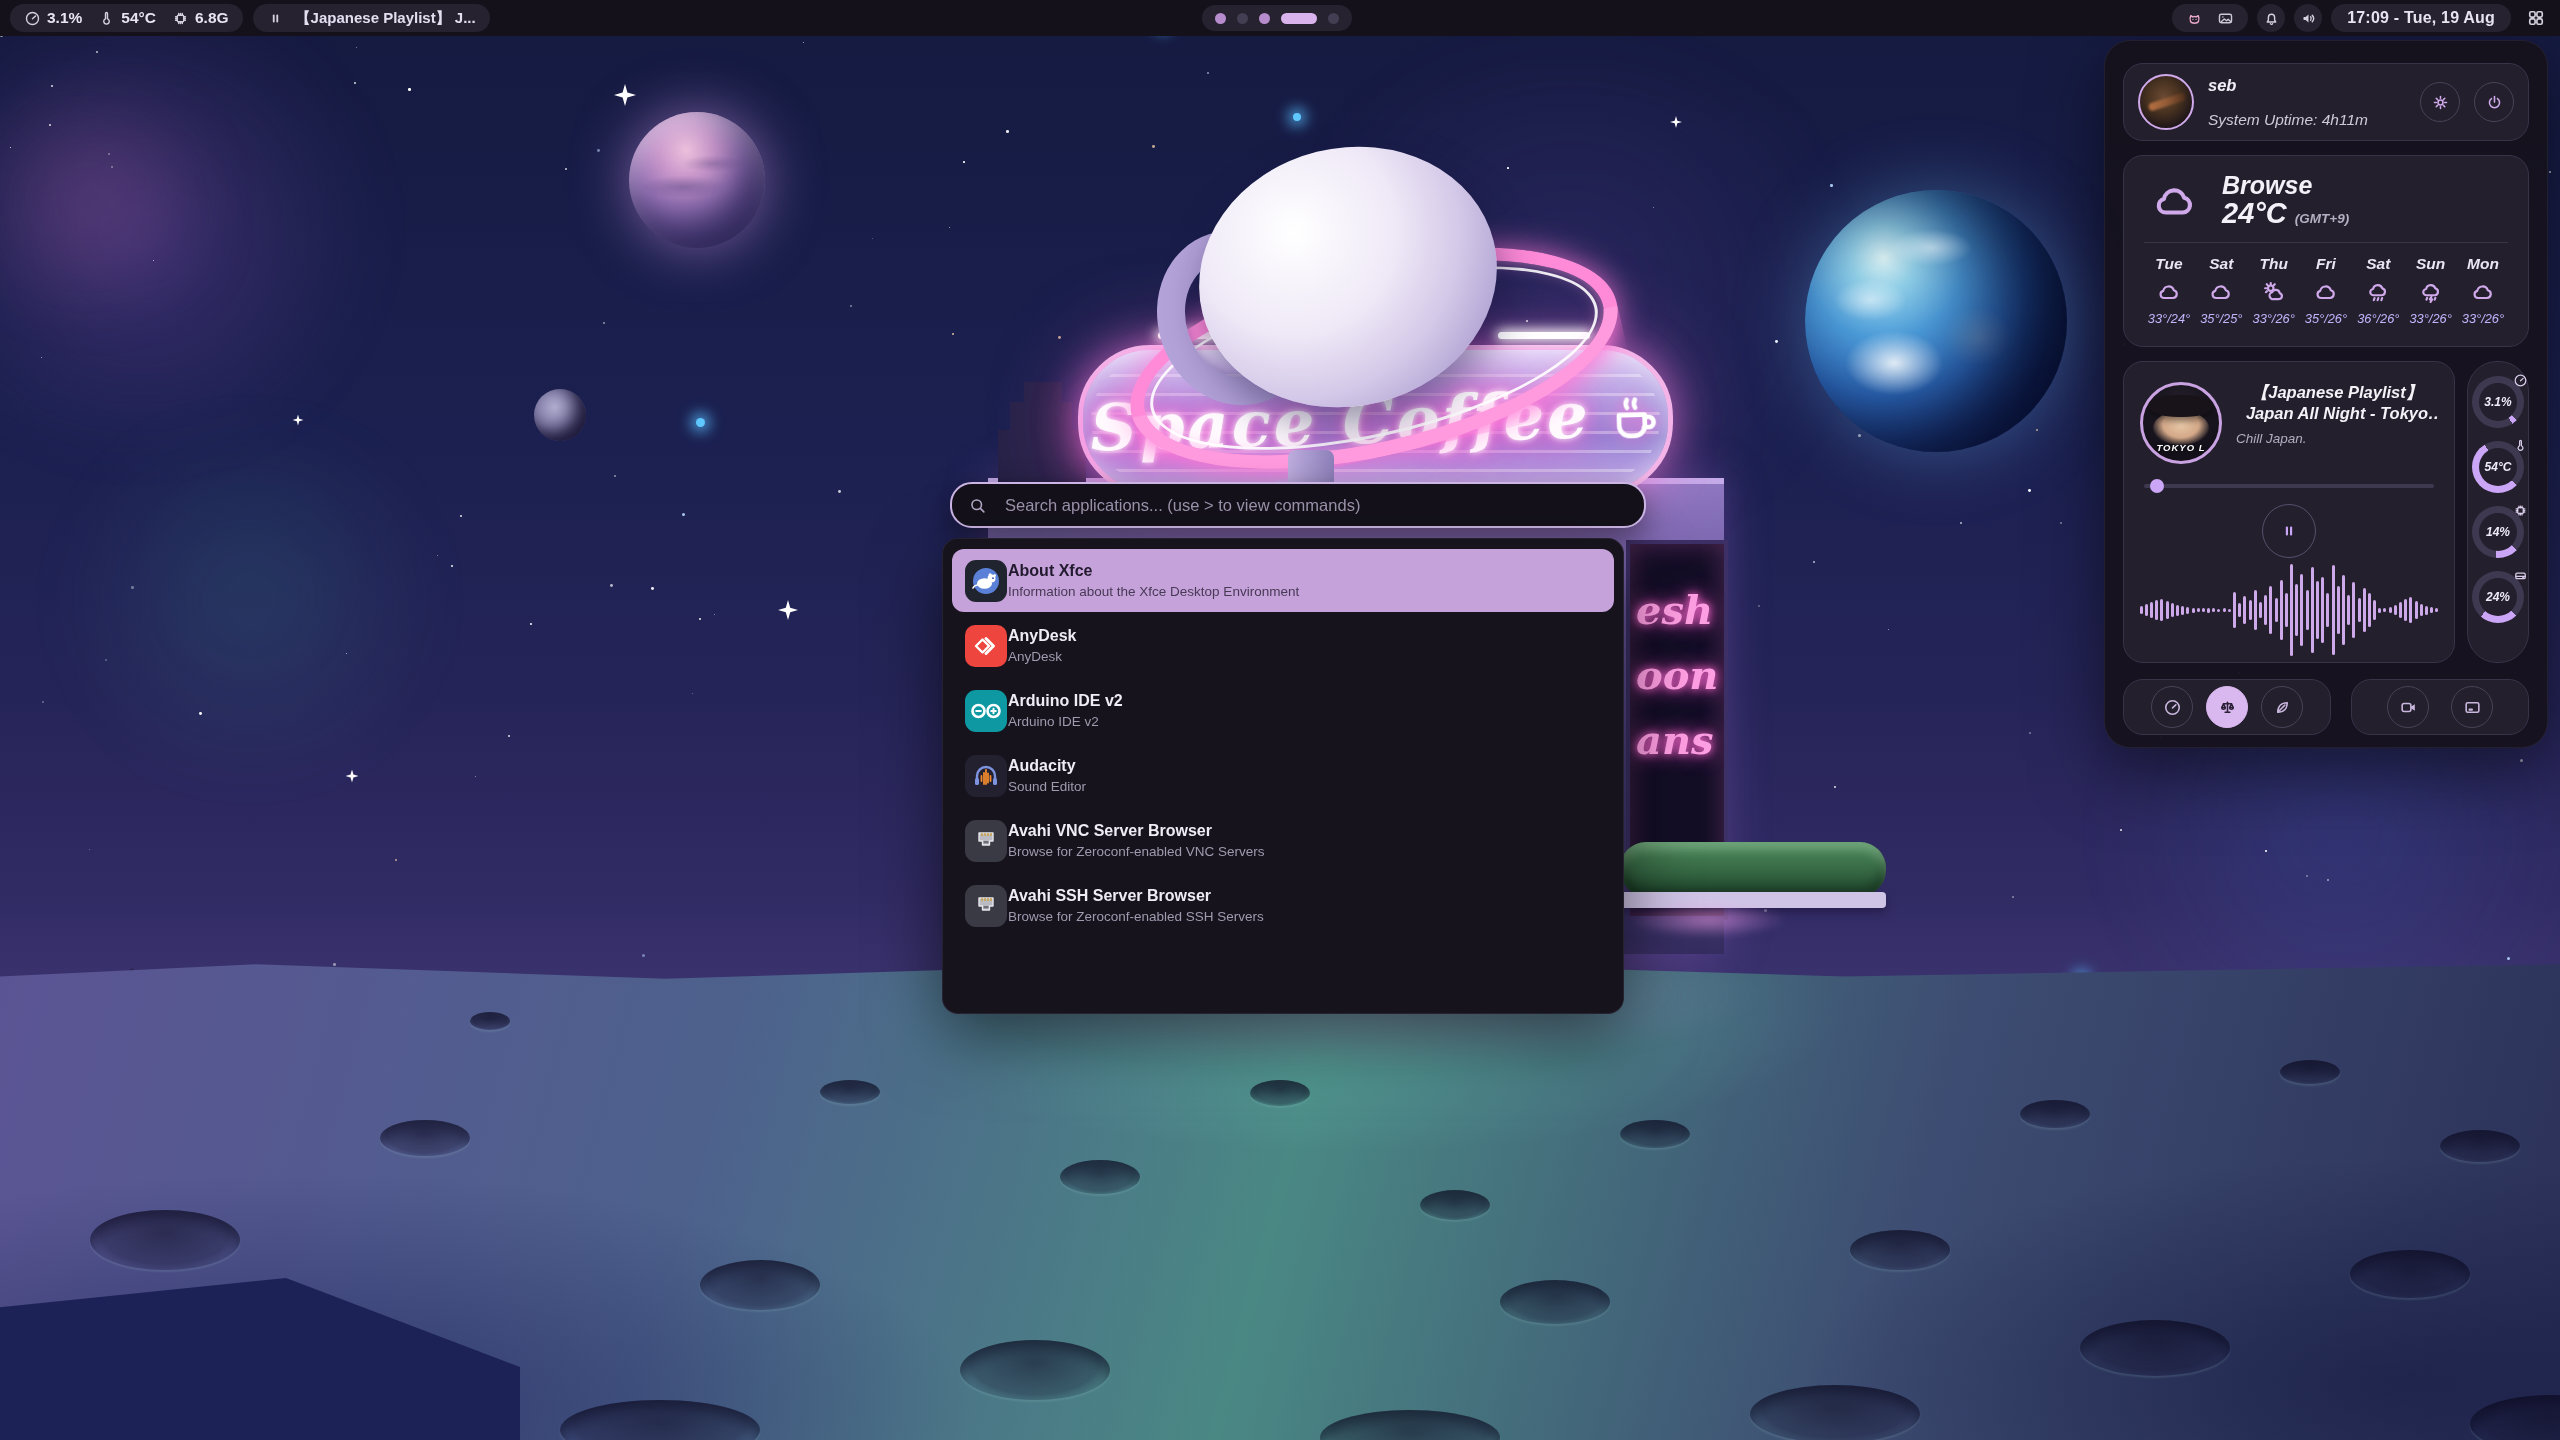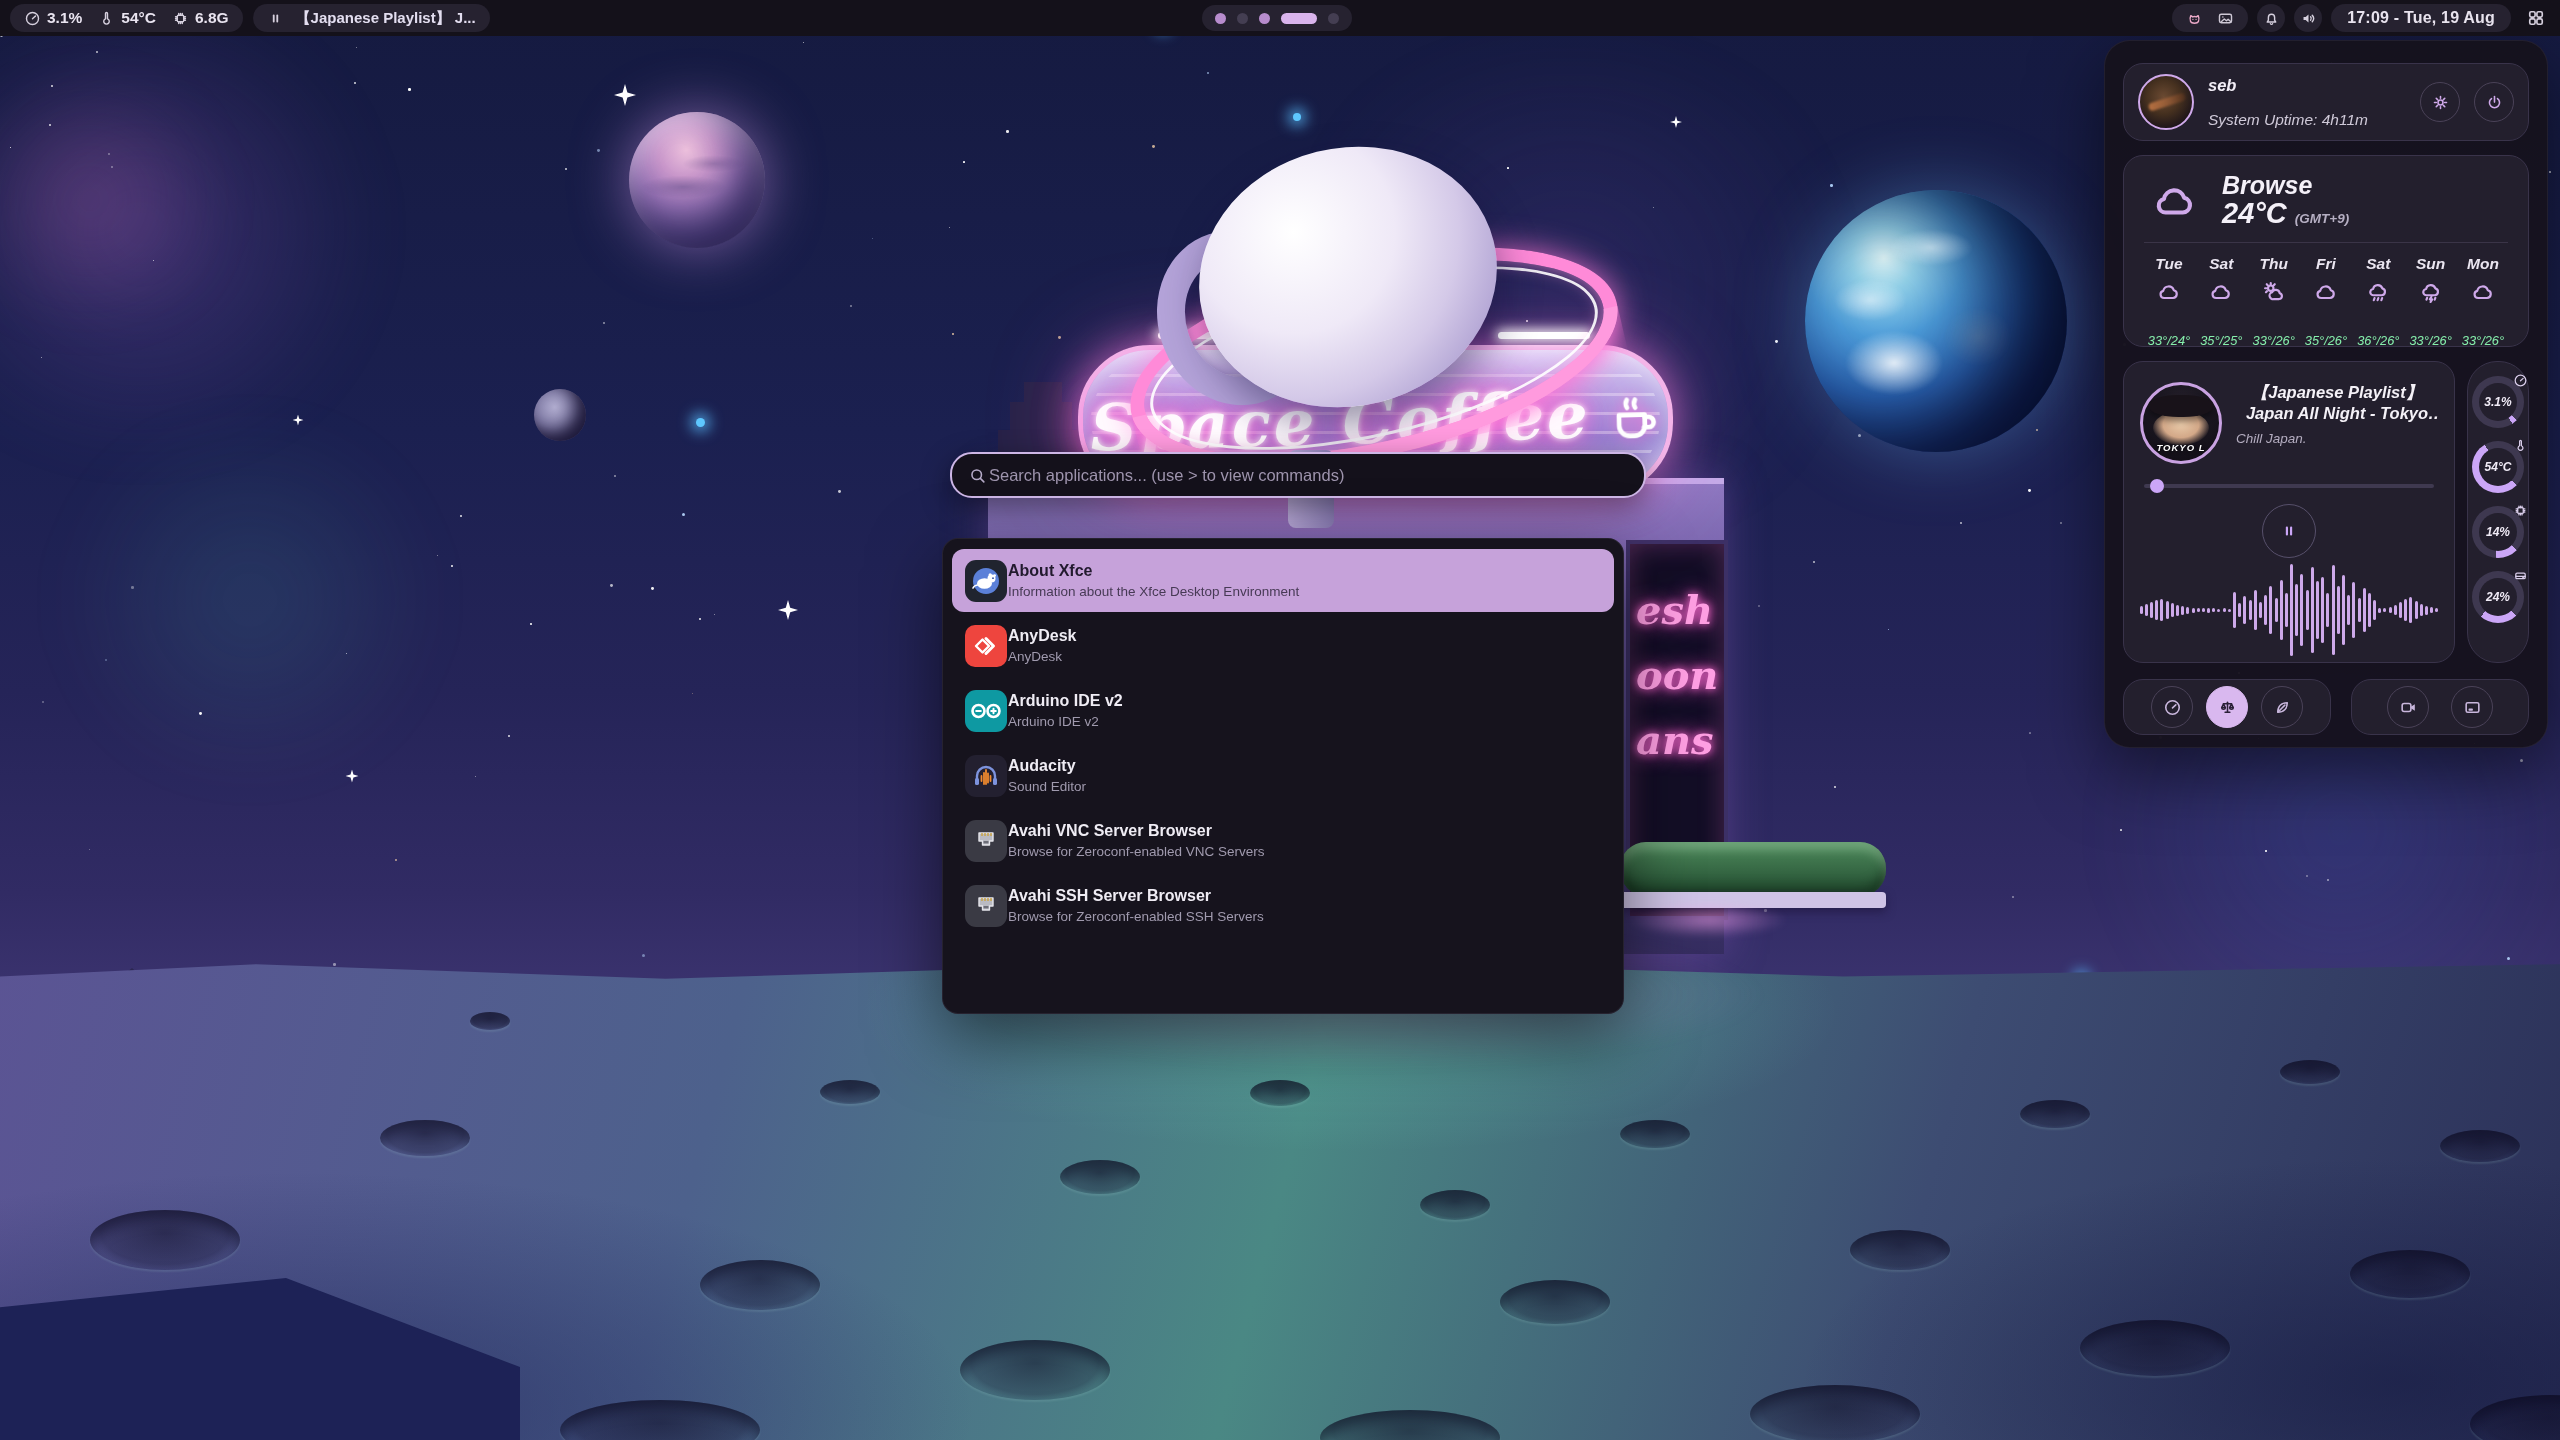--- a/index.html
+++ b/index.html
@@ -113,22 +113,22 @@
   .ws.off{background:#443e52;}
   .ws.active{width:36px;background:#d9b4ec;}
   #tb-right{position:absolute;right:8px;top:4px;display:flex;align-items:center;gap:9px;}
   .tb-iconbtn{width:28px;height:28px;border-radius:50%;background:#262230;display:flex;align-items:center;justify-content:center;}
   #clock-pill{font-size:16px;font-weight:700;letter-spacing:.2px;padding:0 16px;}
   #tray-cat{color:#eba9c8;}
   #tray-image{color:#cfc9d6;}
   #grid-btn{width:20px;height:20px;color:#d6d0de;margin:0 6px;}
   #np-text{font-size:15px;font-weight:600;color:#e3def0;}
   
-  #search-bar{position:absolute;left:950px;top:452px;width:660px;height:42px;z-index:40;
-    background:#14111b;border:2px solid #cdb6e6;border-radius:22px;display:flex;align-items:center;gap:0;padding:0 16px;
+  #search-bar{position:absolute;left:950px;top:482px;width:660px;height:42px;z-index:40;
+    background:#14111b;border:2px solid #cdb6e6;border-radius:22px;display:flex;align-items:center;gap:16px;padding:0 16px;
     box-shadow:0 10px 30px rgba(0,0,0,.45);}
   #search-bar .ic{width:19px;height:19px;color:#b6abc9;flex:none;}
   #search-input{flex:1;background:transparent;border:none;outline:none;color:#e7e2ef;font-size:16.5px;
     font-family:"Liberation Sans",sans-serif;}
   #search-input::placeholder{color:#9e94ad;}
   #results{position:absolute;left:942px;top:538px;width:682px;height:476px;z-index:40;
     background:#16131d;border-radius:16px;border:1px solid rgba(160,150,185,.12);padding:10px 9px;box-sizing:border-box;
     box-shadow:0 24px 70px rgba(0,0,0,.55);}
   .app-item{display:flex;align-items:center;gap:0;height:63px;border-radius:12px;padding:0 10px 0 12px;margin-bottom:2px;}
   .app-item.active{background:#c6a2da;}
@@ -161,21 +161,21 @@
   #weather-city{font-size:25px;font-weight:700;color:#f4f0f8;line-height:1.05;}
   #weather-temp-row{display:flex;align-items:baseline;gap:8px;}
   #weather-temp{font-size:29px;font-weight:700;color:#f4f0f8;line-height:1.1;}
   #weather-tz{font-size:13.5px;font-weight:700;color:#b5aec2;}
   #weather-divider{height:1px;background:#3a3447;margin:12px 0 12px 0;}
   #forecast{display:flex;justify-content:space-between;}
   .fc{display:flex;flex-direction:column;align-items:center;gap:6px;width:50px;}
   .fc-day{font-size:15.5px;font-weight:700;color:#eae5f0;}
   .fc-icon{width:26px;height:26px;color:#cfa9ea;}
   .fc-icon svg{width:26px;height:26px;}
-  .fc-temps{font-size:12.8px;color:#86efac;white-space:nowrap;margin-top:22px;}
+  .fc-temps{font-size:12.8px;color:#c4b5fd;white-space:nowrap;}
   #music-card{left:18px;top:320px;width:332px;height:302px;padding:20px 16px;}
   #music-head{display:flex;gap:14px;}
   #album{width:76px;height:76px;border-radius:50%;border:3px solid #c9a2e2;flex:none;position:relative;overflow:hidden;
     background:radial-gradient(circle at 50% 30%,#2b2430 0%,#1c1822 34%,#0f0c14 100%);}
   #album::before{content:"";position:absolute;left:10px;top:26px;width:56px;height:34px;border-radius:50%;
     background:radial-gradient(ellipse at 50% 40%,#e8c9a8 0%,#d3a888 45%,rgba(60,40,40,0) 75%);}
   #album::after{content:"";position:absolute;left:6px;top:10px;width:64px;height:22px;border-radius:46%;
     background:#181219;box-shadow:0 4px 6px rgba(0,0,0,.4);}
   #album-text{position:absolute;left:0;right:0;bottom:8px;text-align:center;font-size:9.5px;font-weight:700;
     color:#fff;text-shadow:0 0 4px #000;z-index:2;letter-spacing:1px;}

